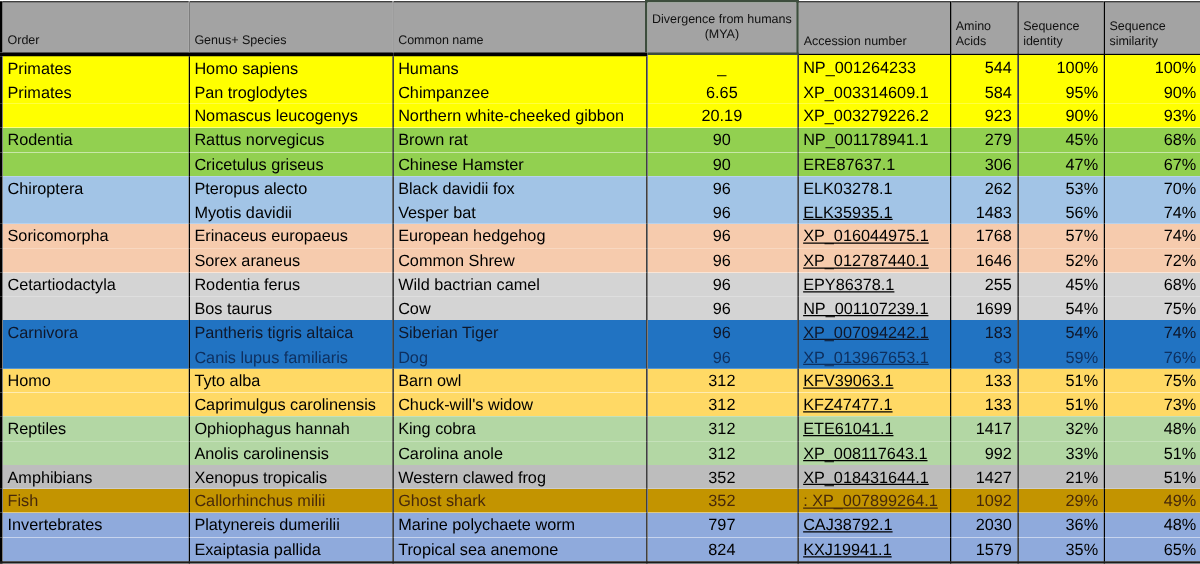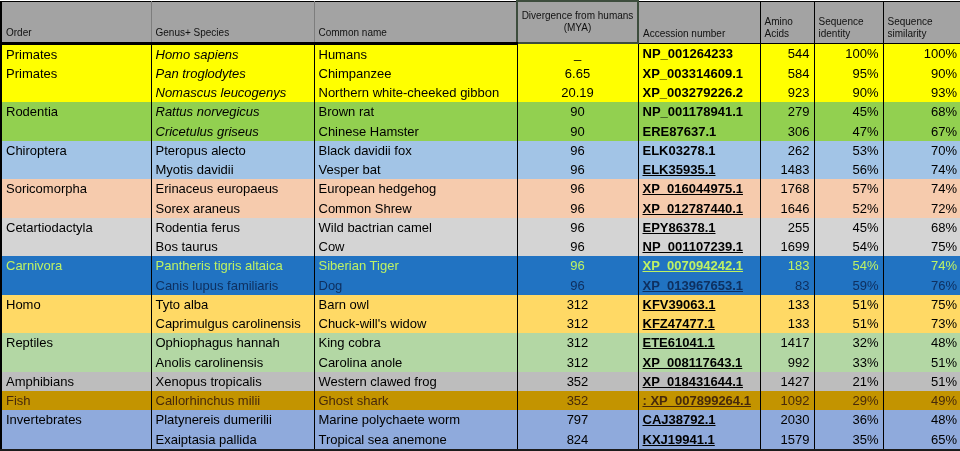--- a/index.html
+++ b/index.html
@@ -12,22 +12,22 @@
      text-align:left;vertical-align:bottom;padding:1px 3px 2px 4px;
      border-right:1px solid #7d7d7d;border-bottom:3px solid #000;overflow:hidden;}
   th.thin{border-bottom:1px solid #000;border-right:1px solid #000;}
   th.div-box{border:2px solid #3d4d3d;text-align:center;vertical-align:middle;padding:1px 2px;}
   td{font-size:13px;line-height:19px;padding:0 4px;border-right:1px solid #000;
      white-space:nowrap;overflow:hidden;vertical-align:middle;}
   td:last-child,th:last-child{border-right:none;}
   td.left{text-align:left;}
   td.center{text-align:center;}
   td.right{text-align:right;}
-  td.acc{font-weight:700;margin-left:38px;}
-  .italic{font-style:italic;}
+  td.acc{font-weight:400;margin-left:38px;}
+  .italic{}
   .u{text-decoration:underline;}
 </style>
 </head>
 <body>
 
 <div class="sheet">
   <table>
     <colgroup>
       <col style="width:150px">
         <col style="width:163px">
@@ -154,21 +154,21 @@
         <tr style="background: rgb(212, 212, 212); color: rgb(0, 0, 0);">
           <td class="left"></td>
           <td class="left">Bos taurus</td>
           <td class="left">Cow</td>
           <td class="center">96</td>
           <td class="left acc u">NP_001107239.1</td>
           <td class="right">1699</td>
           <td class="right">54%</td>
           <td class="right">75%</td>
         </tr>
-        <tr style="background: rgb(33, 115, 194); color: #bef264; padding-left: 16px;">
+        <tr style="background: rgb(33, 115, 194); color: #0f172a; padding-left: 16px;">
           <td class="left">Carnivora</td>
           <td class="left">Pantheris tigris altaica</td>
           <td class="left">Siberian Tiger</td>
           <td class="center">96</td>
           <td class="left acc u">XP_007094242.1</td>
           <td class="right">183</td>
           <td class="right">54%</td>
           <td class="right">74%</td>
         </tr>
         <tr style="background: rgb(33, 115, 194); color: rgb(14, 48, 96);">

